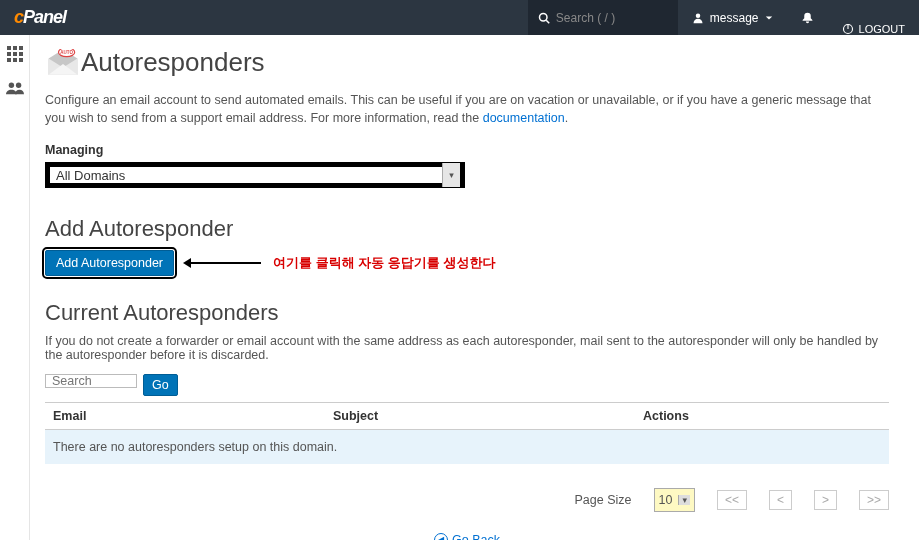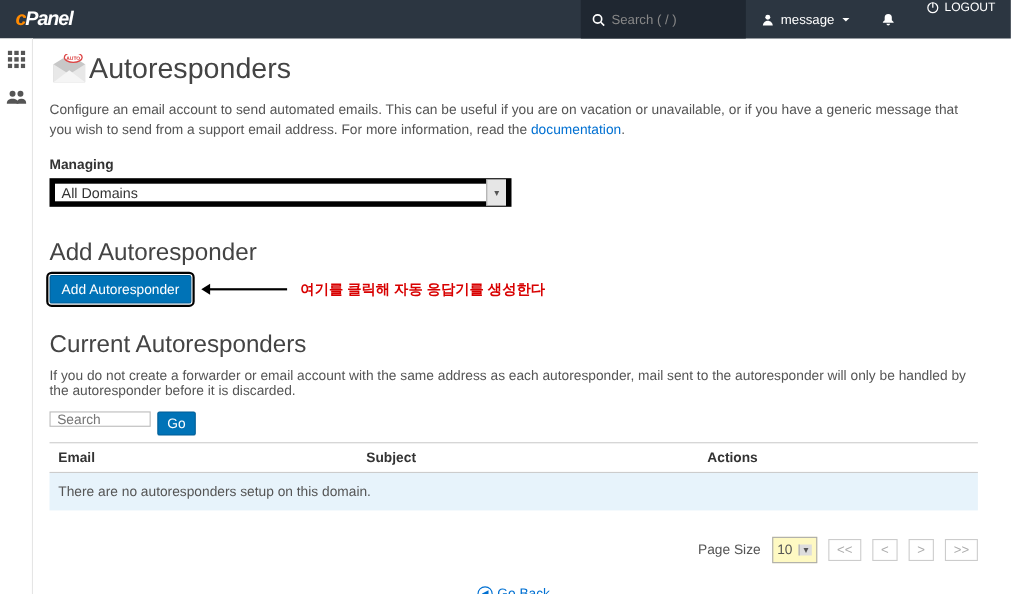--- a/index.html
+++ b/index.html
@@ -9,21 +9,21 @@
 .topbar { background: #2c3641; height: 35px; display: flex; align-items: center; color: #fff; }
 .logo { font-style: italic; font-weight: 700; font-size: 18px; letter-spacing: -1px; padding: 0 14px; }
 .logo .c { color: #ff8a00; }
 .spacer { flex: 1; }
 .search-wrap { background: #1f2731; display: flex; align-items: center; height: 35px; padding: 0 10px; width: 150px; }
 .search-wrap svg { margin-right: 6px; }
 .search-wrap input { background: transparent; border: none; outline: none; color: #ccc; font-size: 12px; width: 100px; }
 .search-wrap input::placeholder { color: #888; }
 .user-btn { display: flex; align-items: center; padding: 0 14px; height: 35px; font-size: 12px; cursor: pointer; gap: 6px; }
 .bell-btn { padding: 0 14px; height: 35px; display: flex; align-items: center; cursor: pointer; }
-.logout-btn { padding: 0 14px; height: 34px; display: flex; align-items: flex-start; font-size: 11px; cursor: pointer; gap: 5px; }
+.logout-btn { padding: 0 14px; height: 34px; display: flex; align-items: flex-end; font-size: 11px; cursor: pointer; gap: 5px; }
 
 .layout { display: flex; }
 .sidebar { width: 30px; background: #fff; border-right: 1px solid #e5e5e5; padding-top: 8px; display: flex; flex-direction: column; align-items: center; gap: 12px; }
 .sidebar-item { width: 22px; height: 22px; display: flex; align-items: center; justify-content: center; cursor: pointer; }
 
 .main { flex: 1; padding: 12px 30px 20px 15px; }
 .page-header { display: flex; align-items: center; gap: 0; margin-bottom: 14px; }
 .icon-mail { position: relative; width: 36px; height: 28px; }
 .icon-mail svg { width: 36px; height: 28px; }
 .page-title { font-size: 26px; font-weight: 400; color: #444; }
@@ -47,21 +47,21 @@
 .search-row { display: flex; gap: 6px; margin-bottom: 6px; }
 .search-row input { width: 92px; height: 14px; border: 1px solid #bbb; padding: 2px 6px; font-size: 12.5px; }
 .btn-go { background: #0073b7; color: #fff; border: 1px solid #005d95; padding: 3px 8px; font-size: 12.5px; cursor: pointer; border-radius: 2px; }
 
 .table-head { display: flex; border-top: 1px solid #ccc; border-bottom: 1px solid #ccc; padding: 6px 8px; font-weight: 700; font-size: 12.5px; }
 .col-email { width: 280px; }
 .col-subject { width: 310px; }
 .col-actions { flex: 1; }
 .table-empty { background: #e7f3fb; padding: 10px 8px; font-size: 12.5px; color: #555; margin-bottom: 24px; }
 
-.pagination { display: flex; justify-content: flex-end; align-items: center; gap: 10px; font-size: 12.5px; color: #555; margin-bottom: 18px; }
+.pagination { display: flex; justify-content: flex-end; align-items: center; gap: 22px; font-size: 12.5px; color: #555; margin-bottom: 18px; }
 .page-size-sel { height: 24px; border: 1px solid #aaa; background: #fef9c3; padding: 1px 4px; font-size: 12.5px; cursor: pointer; display: inline-flex; align-items: center; gap: 6px; }
 .page-size-sel .mini-arrow { background: #ddd; border-left: 1px solid #aaa; padding: 0 3px; font-size: 9px; }
 .pg-btn { border: 1px solid #ccc; background: #fff; padding: 2px 7px; color: #aaa; cursor: default; font-size: 12px; }
 
 .goback { text-align: center; margin-bottom: 28px; }
 .goback a { font-size: 12.5px; color: #0070d2; display: inline-flex; align-items: center; gap: 4px; }
 .goback .circ { display: inline-flex; width: 14px; height: 14px; border: 1.5px solid #0070d2; border-radius: 50%; align-items: center; justify-content: center; font-size: 8px; }
 </style>
 </head>
 <body>

